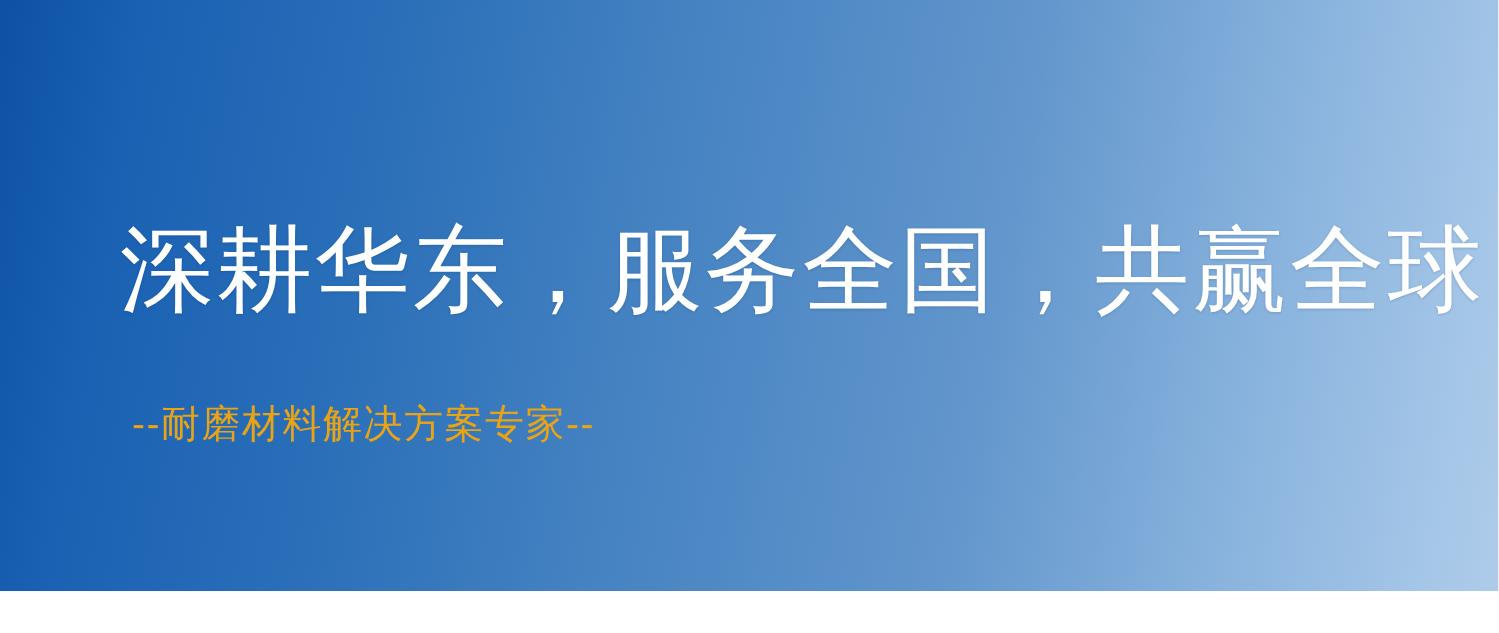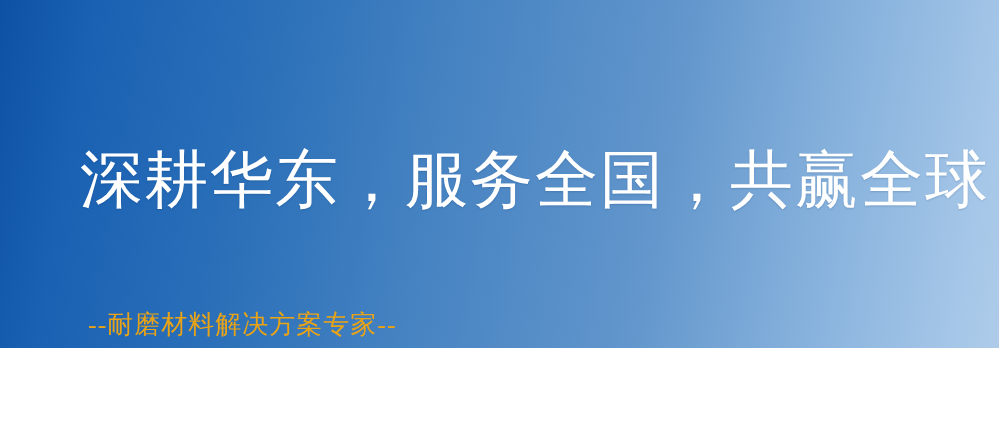--- a/index.html
+++ b/index.html
@@ -5,21 +5,21 @@
 <style>
   html, body {
     margin: 0;
     padding: 0;
     background: #ffffff;
   }
 
   #banner {
     position: relative;
     width: 999px;
-    height: 348px;
+    height: 394px;
     overflow: hidden;
     
     background: linear-gradient(100deg,
         #0d51a4 0%,
         #1a61b3 9%,
         #2a6fb8 25%,
         #4683c2 44%,
         #6296cc 65%,
         #8ab4de 83%,
         #a6c7e8 96%,
@@ -42,26 +42,25 @@
     font-weight: 400;
     text-shadow: 0 1px 2px rgba(0, 40, 90, 0.18);
   }
 
   
   .subtitle {
     position: absolute;
     left: 88px;
     top: 265px;
     color: #e9a316;
-    font-family: Liberation Serif, serif;
+    font-family: Liberation Sans, sans-serif;
     font-size: 26px;
     letter-spacing: 1px;
     white-space: nowrap;
     font-weight: 400;
-    margin-top: 42px;
   }
 
   
   .logo {
     position: absolute;
     left: 752px;
     top: 292px;
     width: 248px;
     height: 130px;
   }

